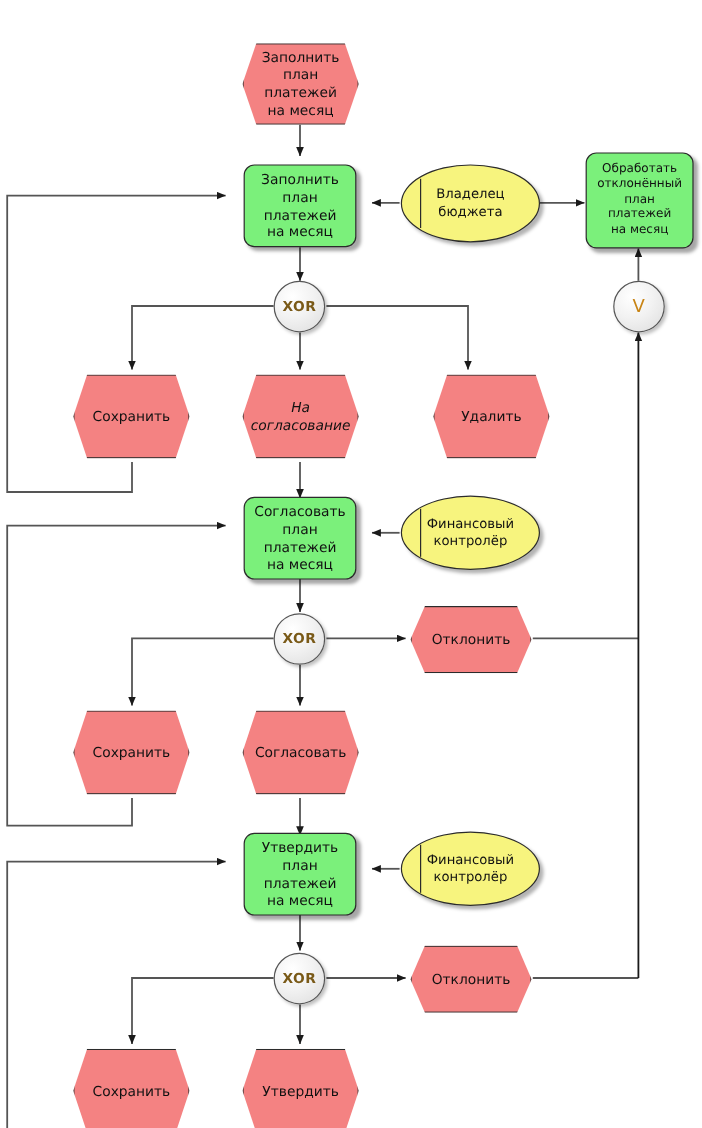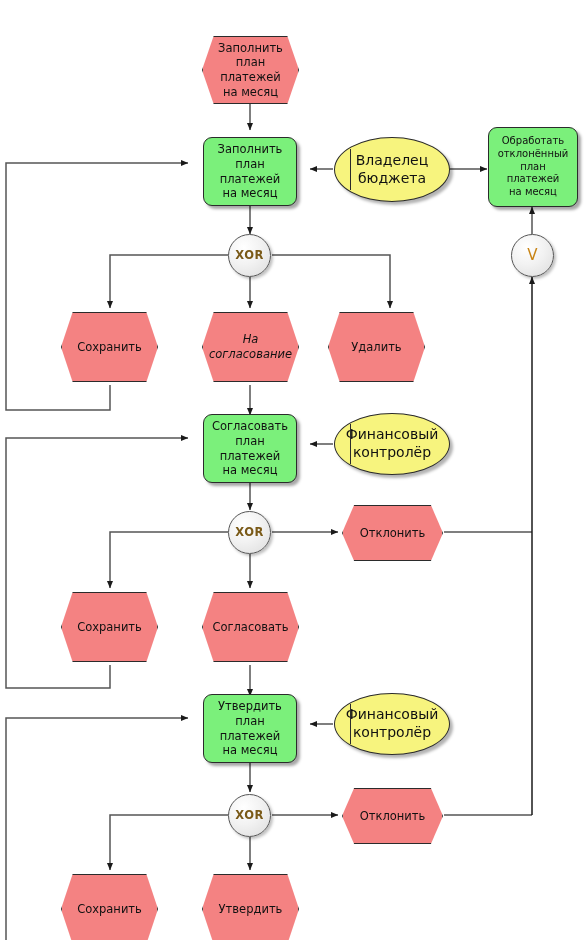--- a/index.html
+++ b/index.html
@@ -53,21 +53,21 @@
   
   .fn {
     font-size: 11.5px;
     background: #7BF07B;
     border: 1.3px solid #2b2b2b;
     border-radius: 9px;
     box-shadow: 3px 3px 3px rgba(0,0,0,0.35);
   }
   
   .role {
-    font-size: 14px;
+    font-size: 11px;
     background: #F7F47E;
     border: 1.3px solid #2b2b2b;
     border-radius: 50%;
     box-shadow: 3px 3px 3px rgba(0,0,0,0.3);
   }
   .role .bar {
     position: absolute;
     left: 13%;
     top: 17%;
     bottom: 17%;
@@ -181,21 +181,21 @@
 
   <div class="node ev" style="left:61px; top:280px; width:97px; height:70px;">
     <span class="lbl">Сохранить</span>
   </div>
 
   <div class="node ev" style="left:202px; top:280px; width:97px; height:70px;font-style:italic;">
     <span class="lbl">На
 согласование</span>
   </div>
 
-  <div class="node ev" style="left:328px; top:280px; width:97px; height:70px;">
+  <div class="node ev" style="left:361px; top:280px; width:97px; height:70px;">
     <span class="lbl">Удалить</span>
   </div>
 
   <div class="node fn" style="left:203px; top:382px; width:94px; height:69px;">
     <span class="lbl">Согласовать
 план платежей
 на месяц</span>
   </div>
 
   <div class="node role" style="left:334px; top:381px; width:116px; height:62px;">

